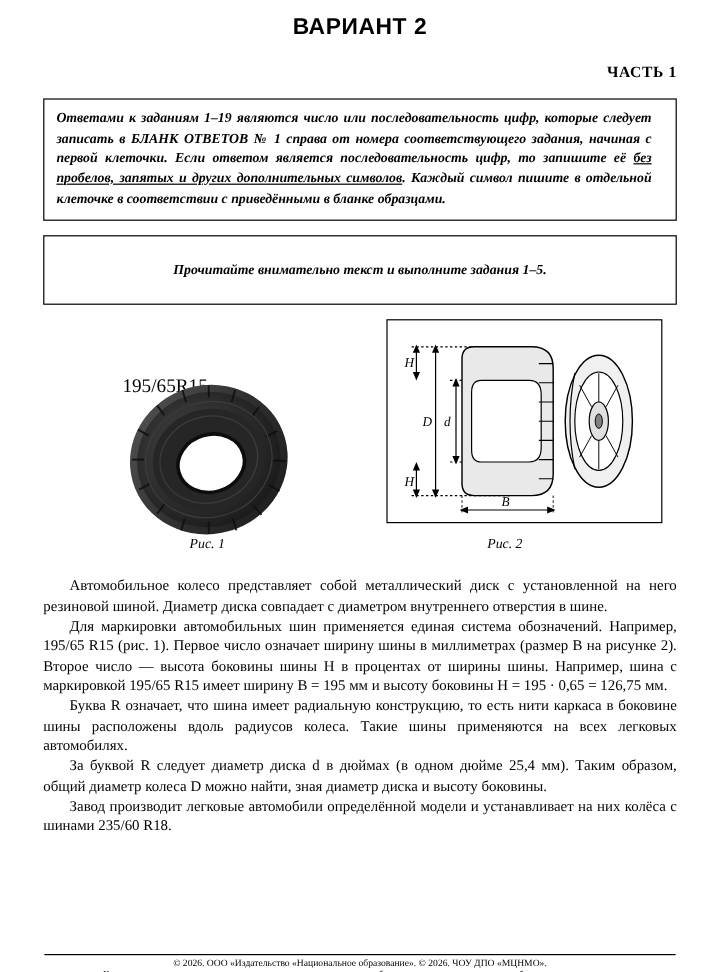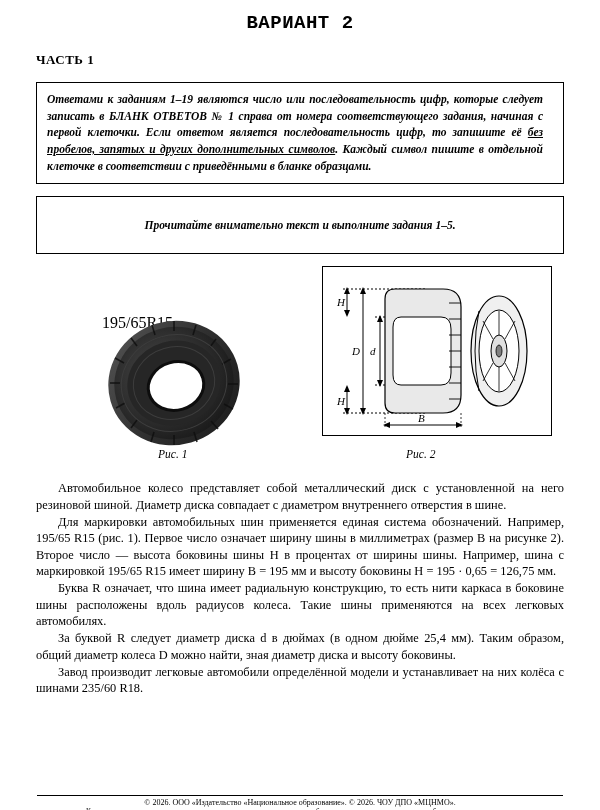--- a/index.html
+++ b/index.html
@@ -17,28 +17,28 @@
   }
   .page {
     width: 600px;
     height: 810px;
     position: relative;
     box-sizing: border-box;
     padding: 0 36px;
   }
   .variant-title {
     text-align: center;
-    font-family: Liberation Mono, monospace;
+    font-family: Liberation Sans, sans-serif;
     font-weight: bold;
     font-size: 19px;
     letter-spacing: 0.5px;
     margin-top: 12px;
   }
   .part-title {
-    text-align: left;
+    text-align: right;
     font-family: "Liberation Serif", serif;
     font-weight: bold;
     font-size: 13px;
     letter-spacing: 0.5px;
     margin-top: 18px;
   }
   .instr-box {
     margin-top: 14px;
     border: 1px solid #000;
     padding: 8px 20px 9px 10px;

